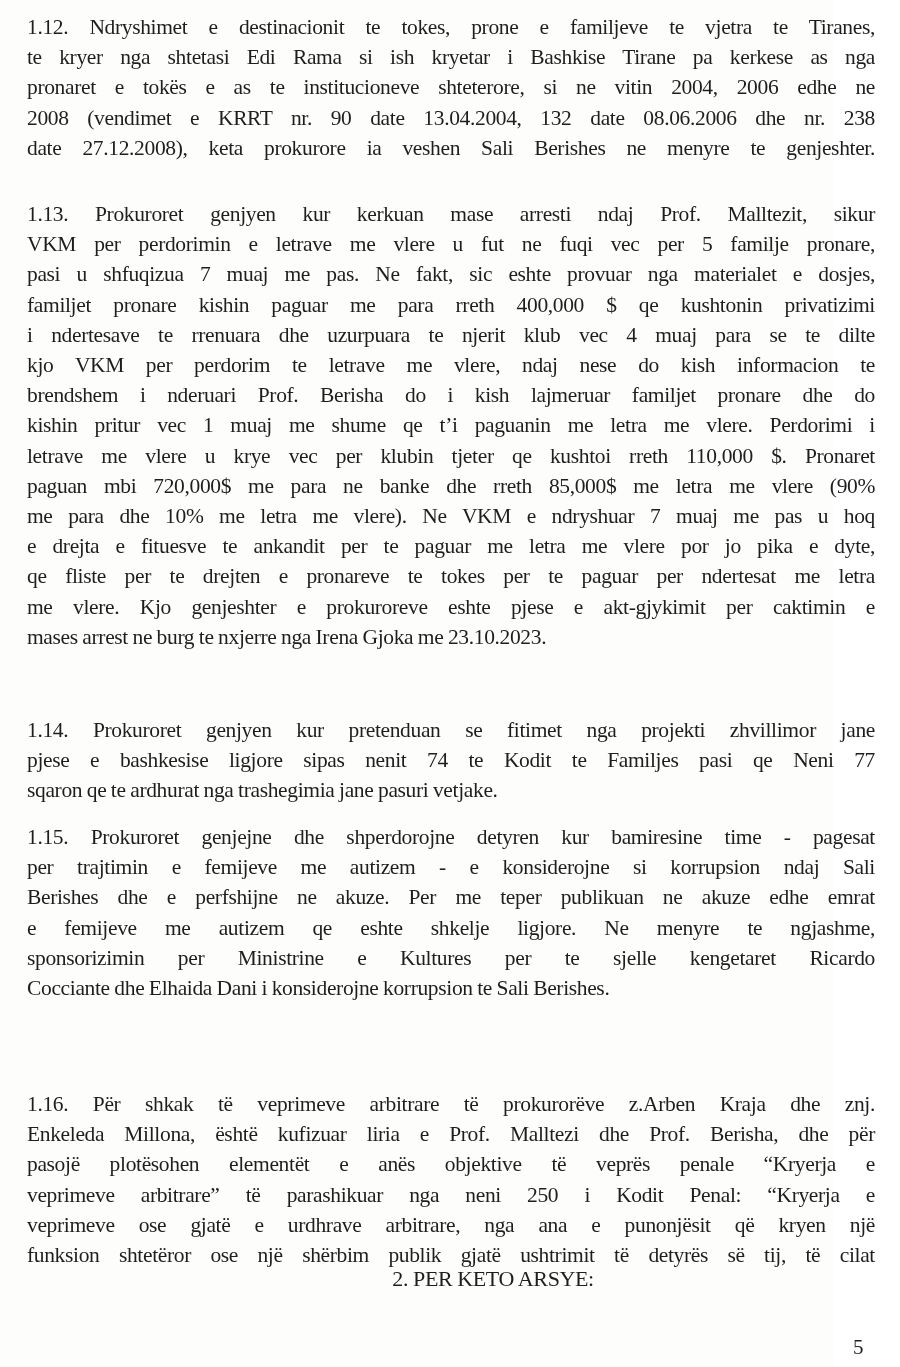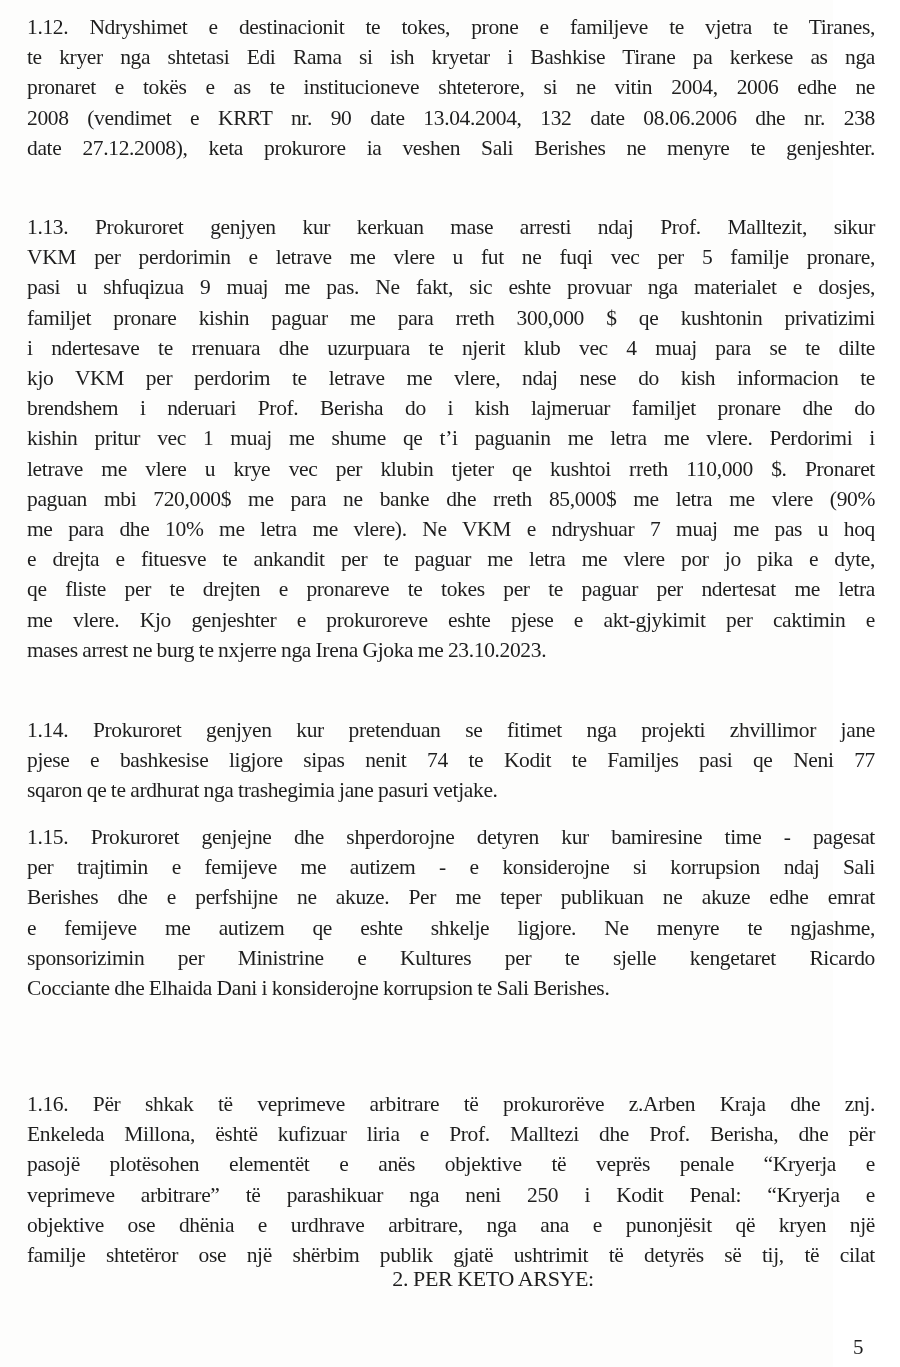--- a/index.html
+++ b/index.html
@@ -74,25 +74,25 @@
 <div class="page">
 
   <div class="para" style="top:12px;">
     <span class="line"><span class="line-inner">1.12. Ndryshimet e destinacionit te tokes, prone e familjeve te vjetra te Tiranes,</span></span>
     <span class="line"><span class="line-inner">te kryer nga shtetasi Edi Rama si ish kryetar i Bashkise Tirane pa kerkese as nga</span></span>
     <span class="line"><span class="line-inner">pronaret e tokës e as te institucioneve shteterore, si ne vitin 2004, 2006 edhe ne</span></span>
     <span class="line"><span class="line-inner">2008 (vendimet e KRRT nr. 90 date 13.04.2004, 132 date 08.06.2006 dhe nr. 238</span></span>
     <span class="line"><span class="line-inner">date 27.12.2008), keta prokurore ia veshen Sali Berishes ne menyre te genjeshter.</span></span>
   </div>
 
-  <div class="para" style="top:212px;">
+  <div class="para" style="top:199px;">
     <span class="line"><span class="line-inner">1.13. Prokuroret genjyen kur kerkuan mase arresti ndaj Prof. Malltezit, sikur</span></span>
     <span class="line"><span class="line-inner">VKM per perdorimin e letrave me vlere u fut ne fuqi vec per 5 familje pronare,</span></span>
-    <span class="line"><span class="line-inner">pasi u shfuqizua 9 muaj me pas. Ne fakt, sic eshte provuar nga materialet e dosjes,</span></span>
-    <span class="line"><span class="line-inner">familjet pronare kishin paguar me para rreth 300,000 $ qe kushtonin privatizimi</span></span>
+    <span class="line"><span class="line-inner">pasi u shfuqizua 7 muaj me pas. Ne fakt, sic eshte provuar nga materialet e dosjes,</span></span>
+    <span class="line"><span class="line-inner">familjet pronare kishin paguar me para rreth 400,000 $ qe kushtonin privatizimi</span></span>
     <span class="line"><span class="line-inner">i ndertesave te rrenuara dhe uzurpuara te njerit klub vec 4 muaj para se te dilte</span></span>
     <span class="line"><span class="line-inner">kjo VKM per perdorim te letrave me vlere, ndaj nese do kish informacion te</span></span>
     <span class="line"><span class="line-inner">brendshem i nderuari Prof. Berisha do i kish lajmeruar familjet pronare dhe do</span></span>
     <span class="line"><span class="line-inner">kishin pritur vec 1 muaj me shume qe t’i paguanin me letra me vlere. Perdorimi i</span></span>
     <span class="line"><span class="line-inner">letrave me vlere u krye vec per klubin tjeter qe kushtoi rreth 110,000 $. Pronaret</span></span>
     <span class="line"><span class="line-inner">paguan mbi 720,000$ me para ne banke dhe rreth 85,000$ me letra me vlere (90%</span></span>
     <span class="line"><span class="line-inner">me para dhe 10% me letra me vlere). Ne VKM e ndryshuar 7 muaj me pas u hoq</span></span>
     <span class="line"><span class="line-inner">e drejta e fituesve te ankandit per te paguar me letra me vlere por jo pika e dyte,</span></span>
     <span class="line"><span class="line-inner">qe fliste per te drejten e pronareve te tokes per te paguar per ndertesat me letra</span></span>
     <span class="line"><span class="line-inner">me vlere. Kjo genjeshter e prokuroreve eshte pjese e akt-gjykimit per caktimin e</span></span>
@@ -112,21 +112,21 @@
     <span class="line"><span class="line-inner">e femijeve me autizem qe eshte shkelje ligjore. Ne menyre te ngjashme,</span></span>
     <span class="line"><span class="line-inner">sponsorizimin per Ministrine e Kultures per te sjelle kengetaret Ricardo</span></span>
     <span class="line last"><span class="line-inner">Cocciante dhe Elhaida Dani i konsiderojne korrupsion te Sali Berishes.</span></span>
   </div>
 
   <div class="para" style="top:1089px;">
     <span class="line"><span class="line-inner">1.16. Për shkak të veprimeve arbitrare të prokurorëve z.Arben Kraja dhe znj.</span></span>
     <span class="line"><span class="line-inner">Enkeleda Millona, është kufizuar liria e Prof. Malltezi dhe Prof. Berisha, dhe për</span></span>
     <span class="line"><span class="line-inner">pasojë plotësohen elementët e anës objektive të veprës penale “Kryerja e</span></span>
     <span class="line"><span class="line-inner">veprimeve arbitrare” të parashikuar nga neni 250 i Kodit Penal: “Kryerja e</span></span>
-    <span class="line"><span class="line-inner">objektive ose dhënia e urdhrave arbitrare, nga ana e punonjësit që kryen një</span></span>
-    <span class="line"><span class="line-inner">familje shtetëror ose një shërbim publik gjatë ushtrimit të detyrës së tij, të cilat</span></span>
+    <span class="line"><span class="line-inner">veprimeve ose gjatë e urdhrave arbitrare, nga ana e punonjësit që kryen një</span></span>
+    <span class="line"><span class="line-inner">funksion shtetëror ose një shërbim publik gjatë ushtrimit të detyrës së tij, të cilat</span></span>
   </div>
 
   <div class="heading">2. PER KETO ARSYE:</div>
 
   <div class="page-number">5</div>
 
 </div>
 
 </body></html>

